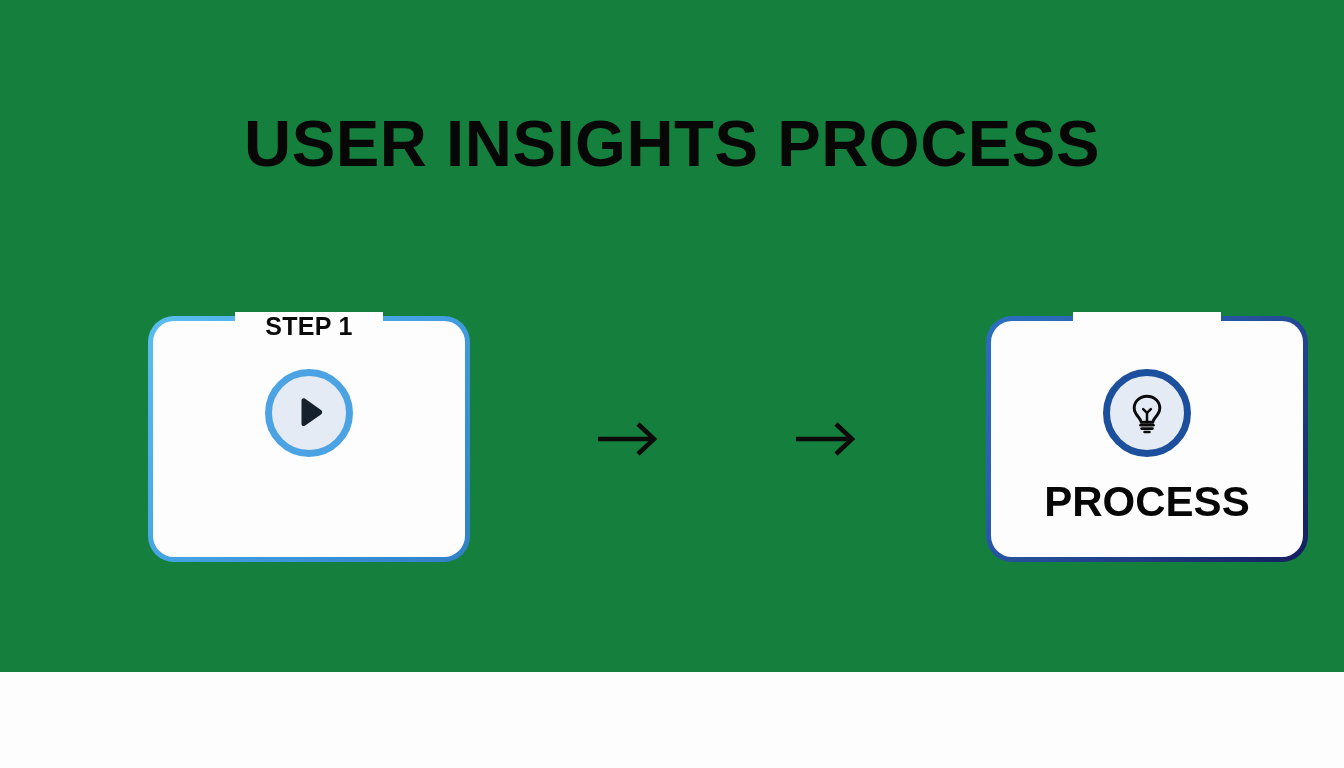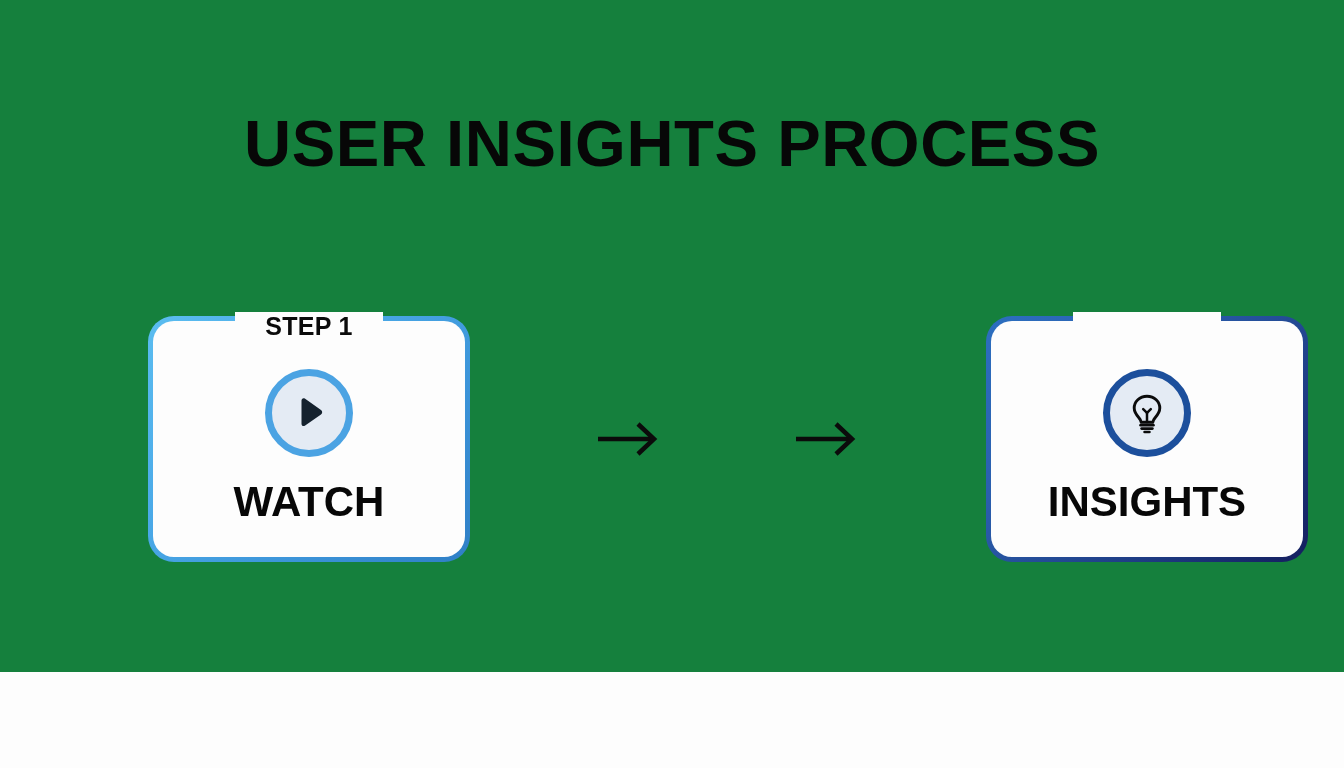--- a/index.html
+++ b/index.html
@@ -175,21 +175,20 @@
       <div class="step-eyebrow">STEP 1</div>
 
       <div class="card-inner">
         <div class="icon-badge" style="--ring: #4BA3E3;">
           <span>
             <svg width="42" height="42" viewBox="0 0 42 42" aria-hidden="true">
               <path d="M13.5 8.6 C13.5 6.6 15.2 5.6 16.8 6.6 L33.0 17.9 C34.6 19.0 34.6 21.3 33.0 22.4 L16.8 33.7 C15.2 34.7 13.5 33.7 13.5 31.7 Z" fill="#15222e"></path>
             </svg>
           </span>
         </div>
-        <div class="step-label">WATCH</div>
       </div>
     </div>
 
     <div class="arrow-connector">
       <span>
         <svg width="66" height="42" viewBox="0 0 66 42" aria-hidden="true">
           <line x1="2" y1="21" x2="58" y2="21" stroke="#0b0b0b" stroke-width="4.5" stroke-linecap="butt"></line>
           <polyline points="42,6 58,21 42,36" fill="none" stroke="#0b0b0b" stroke-width="4.5" stroke-linecap="butt" stroke-linejoin="miter"></polyline>
         </svg>
       </span>
@@ -222,18 +221,18 @@
                        C33.8 10.6 28.4 5.2 21 5.2 Z" fill="none" stroke="#0b0b0b" stroke-width="2.9" stroke-linejoin="round"></path>
               <path d="M21 31.0 L21 21.5" fill="none" stroke="#0b0b0b" stroke-width="2.5" stroke-linecap="round"></path>
               <path d="M21 21.8 L17.2 18.2" fill="none" stroke="#0b0b0b" stroke-width="2.5" stroke-linecap="round"></path>
               <path d="M21 21.8 L24.8 18.2" fill="none" stroke="#0b0b0b" stroke-width="2.5" stroke-linecap="round"></path>
               <line x1="14.6" y1="34.2" x2="27.4" y2="34.2" stroke="#0b0b0b" stroke-width="2.7" stroke-linecap="round"></line>
               <line x1="15.6" y1="37.6" x2="26.4" y2="37.6" stroke="#0b0b0b" stroke-width="2.7" stroke-linecap="round"></line>
               <line x1="18.6" y1="41.0" x2="23.4" y2="41.0" stroke="#0b0b0b" stroke-width="2.7" stroke-linecap="round"></line>
             </svg>
           </span>
         </div>
-        <div class="step-label">INSIGHTS</div>
+        <div class="step-label">PROCESS</div>
       </div>
     </div>
 
   </div>
 </div>
 
 </body></html>

